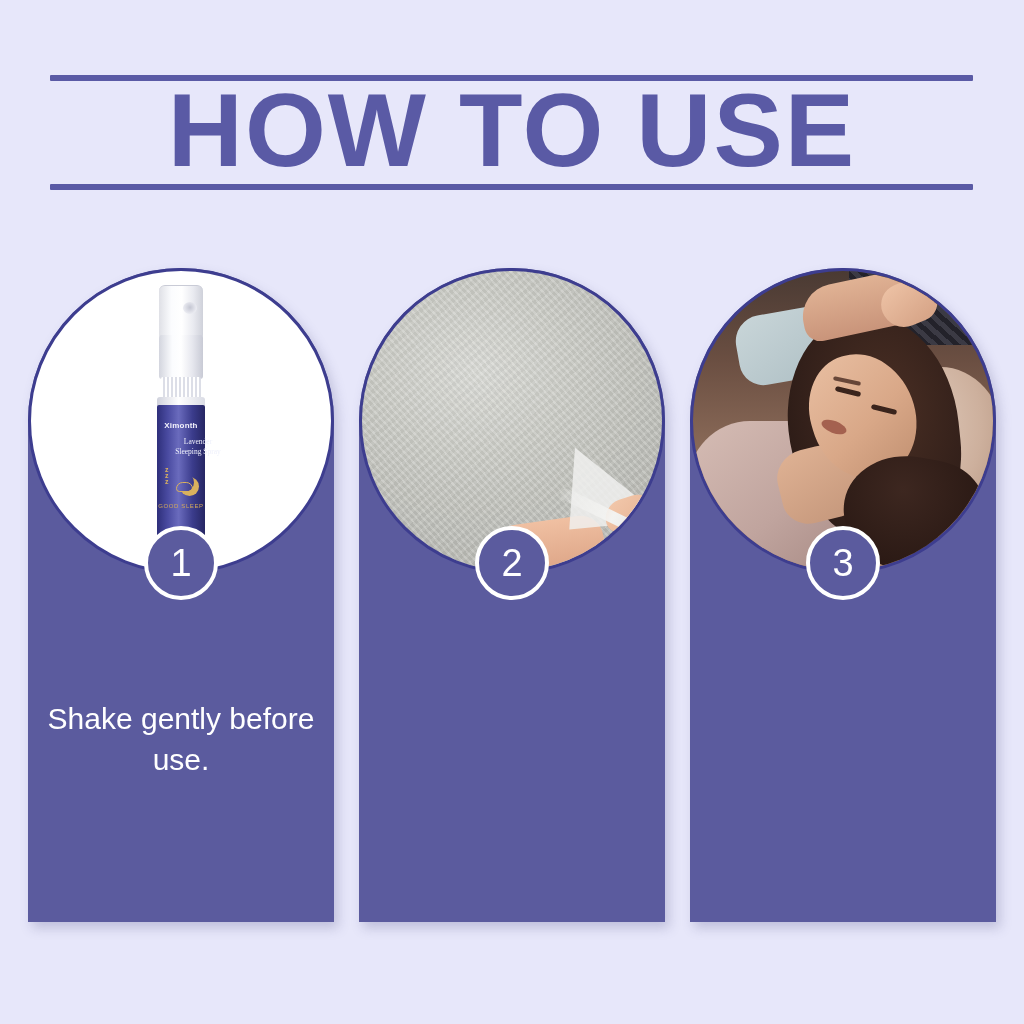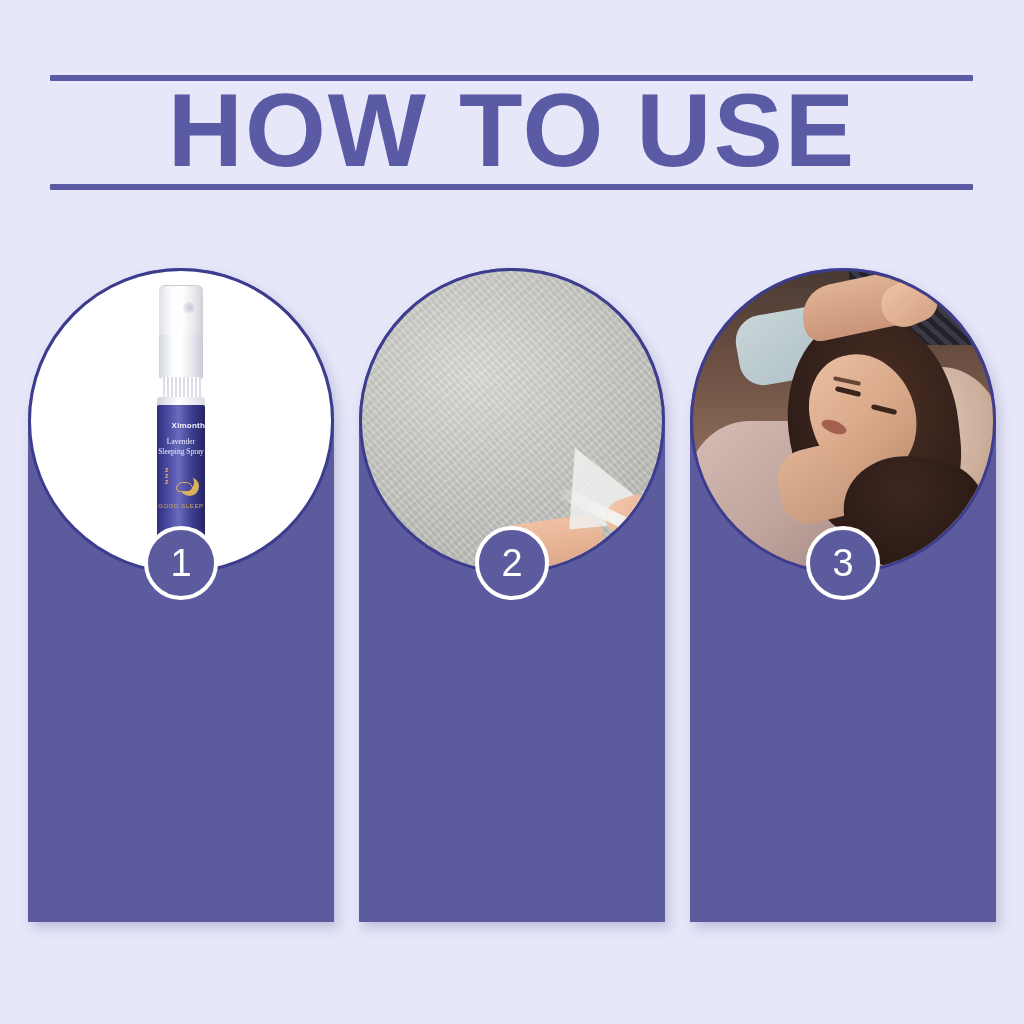--- a/index.html
+++ b/index.html
@@ -91,26 +91,26 @@
     background:linear-gradient(90deg,#cfd1dc 0%,#ffffff 45%,#dadce5 100%);
     border-radius:3px 3px 0 0;
   }
   .b-body{
     position:absolute;left:12px;top:120px;width:48px;height:166px;
     background:linear-gradient(90deg,#2e2f7a 0%,#494aa0 22%,#6a6bbd 45%,#3b3c8c 74%,#262663 100%);
     border-radius:2px 2px 4px 4px;
   }
   .b-brand{
     position:absolute;left:0;top:16px;width:48px;
-    text-align:right;color:#f2f2fb;
+    text-align:center;color:#f2f2fb;
     font-size:8px;font-weight:bold;letter-spacing:.2px;
     font-family:"Liberation Sans", sans-serif;
   }
   .b-name{
-    position:absolute;left:0;top:32px;width:48px;
+    position:absolute;left:17px;top:32px;width:48px;
     text-align:center;color:#eef0fb;
     font-size:7.5px;line-height:10px;
     font-family:"Liberation Serif", serif;
   }
   .b-logo{position:absolute;left:0;top:62px;width:48px;height:34px;}
   .b-zzz{
     position:absolute;left:8px;top:0;
     color:#d9b15e;font-size:7px;font-weight:bold;
     line-height:6px;
     font-family:"Liberation Sans", sans-serif;
@@ -321,20 +321,21 @@
             <div class="b-zzz">z<br>z<br>z</div>
             <div class="b-moon"></div>
             <div class="b-cloud"></div>
           </div>
           <div class="b-good">GOOD SLEEP</div>
           <div class="b-net">NET 30ML/1FL.OZ</div>
         </div>
       </div>
     </div>
     <div class="badge">1</div>
+    <div class="caption" id="caption-1">Shake gently before use.</div>
   </div>
 
   <div class="card" id="card-2">
     <div class="photo-circle photo-2">
       <div class="fabric-texture"></div>
       <div class="finger-b"></div>
       <div class="sheet-fold"></div>
       <div class="finger-a"></div>
       <div class="sheet-edge"></div>
     </div>

